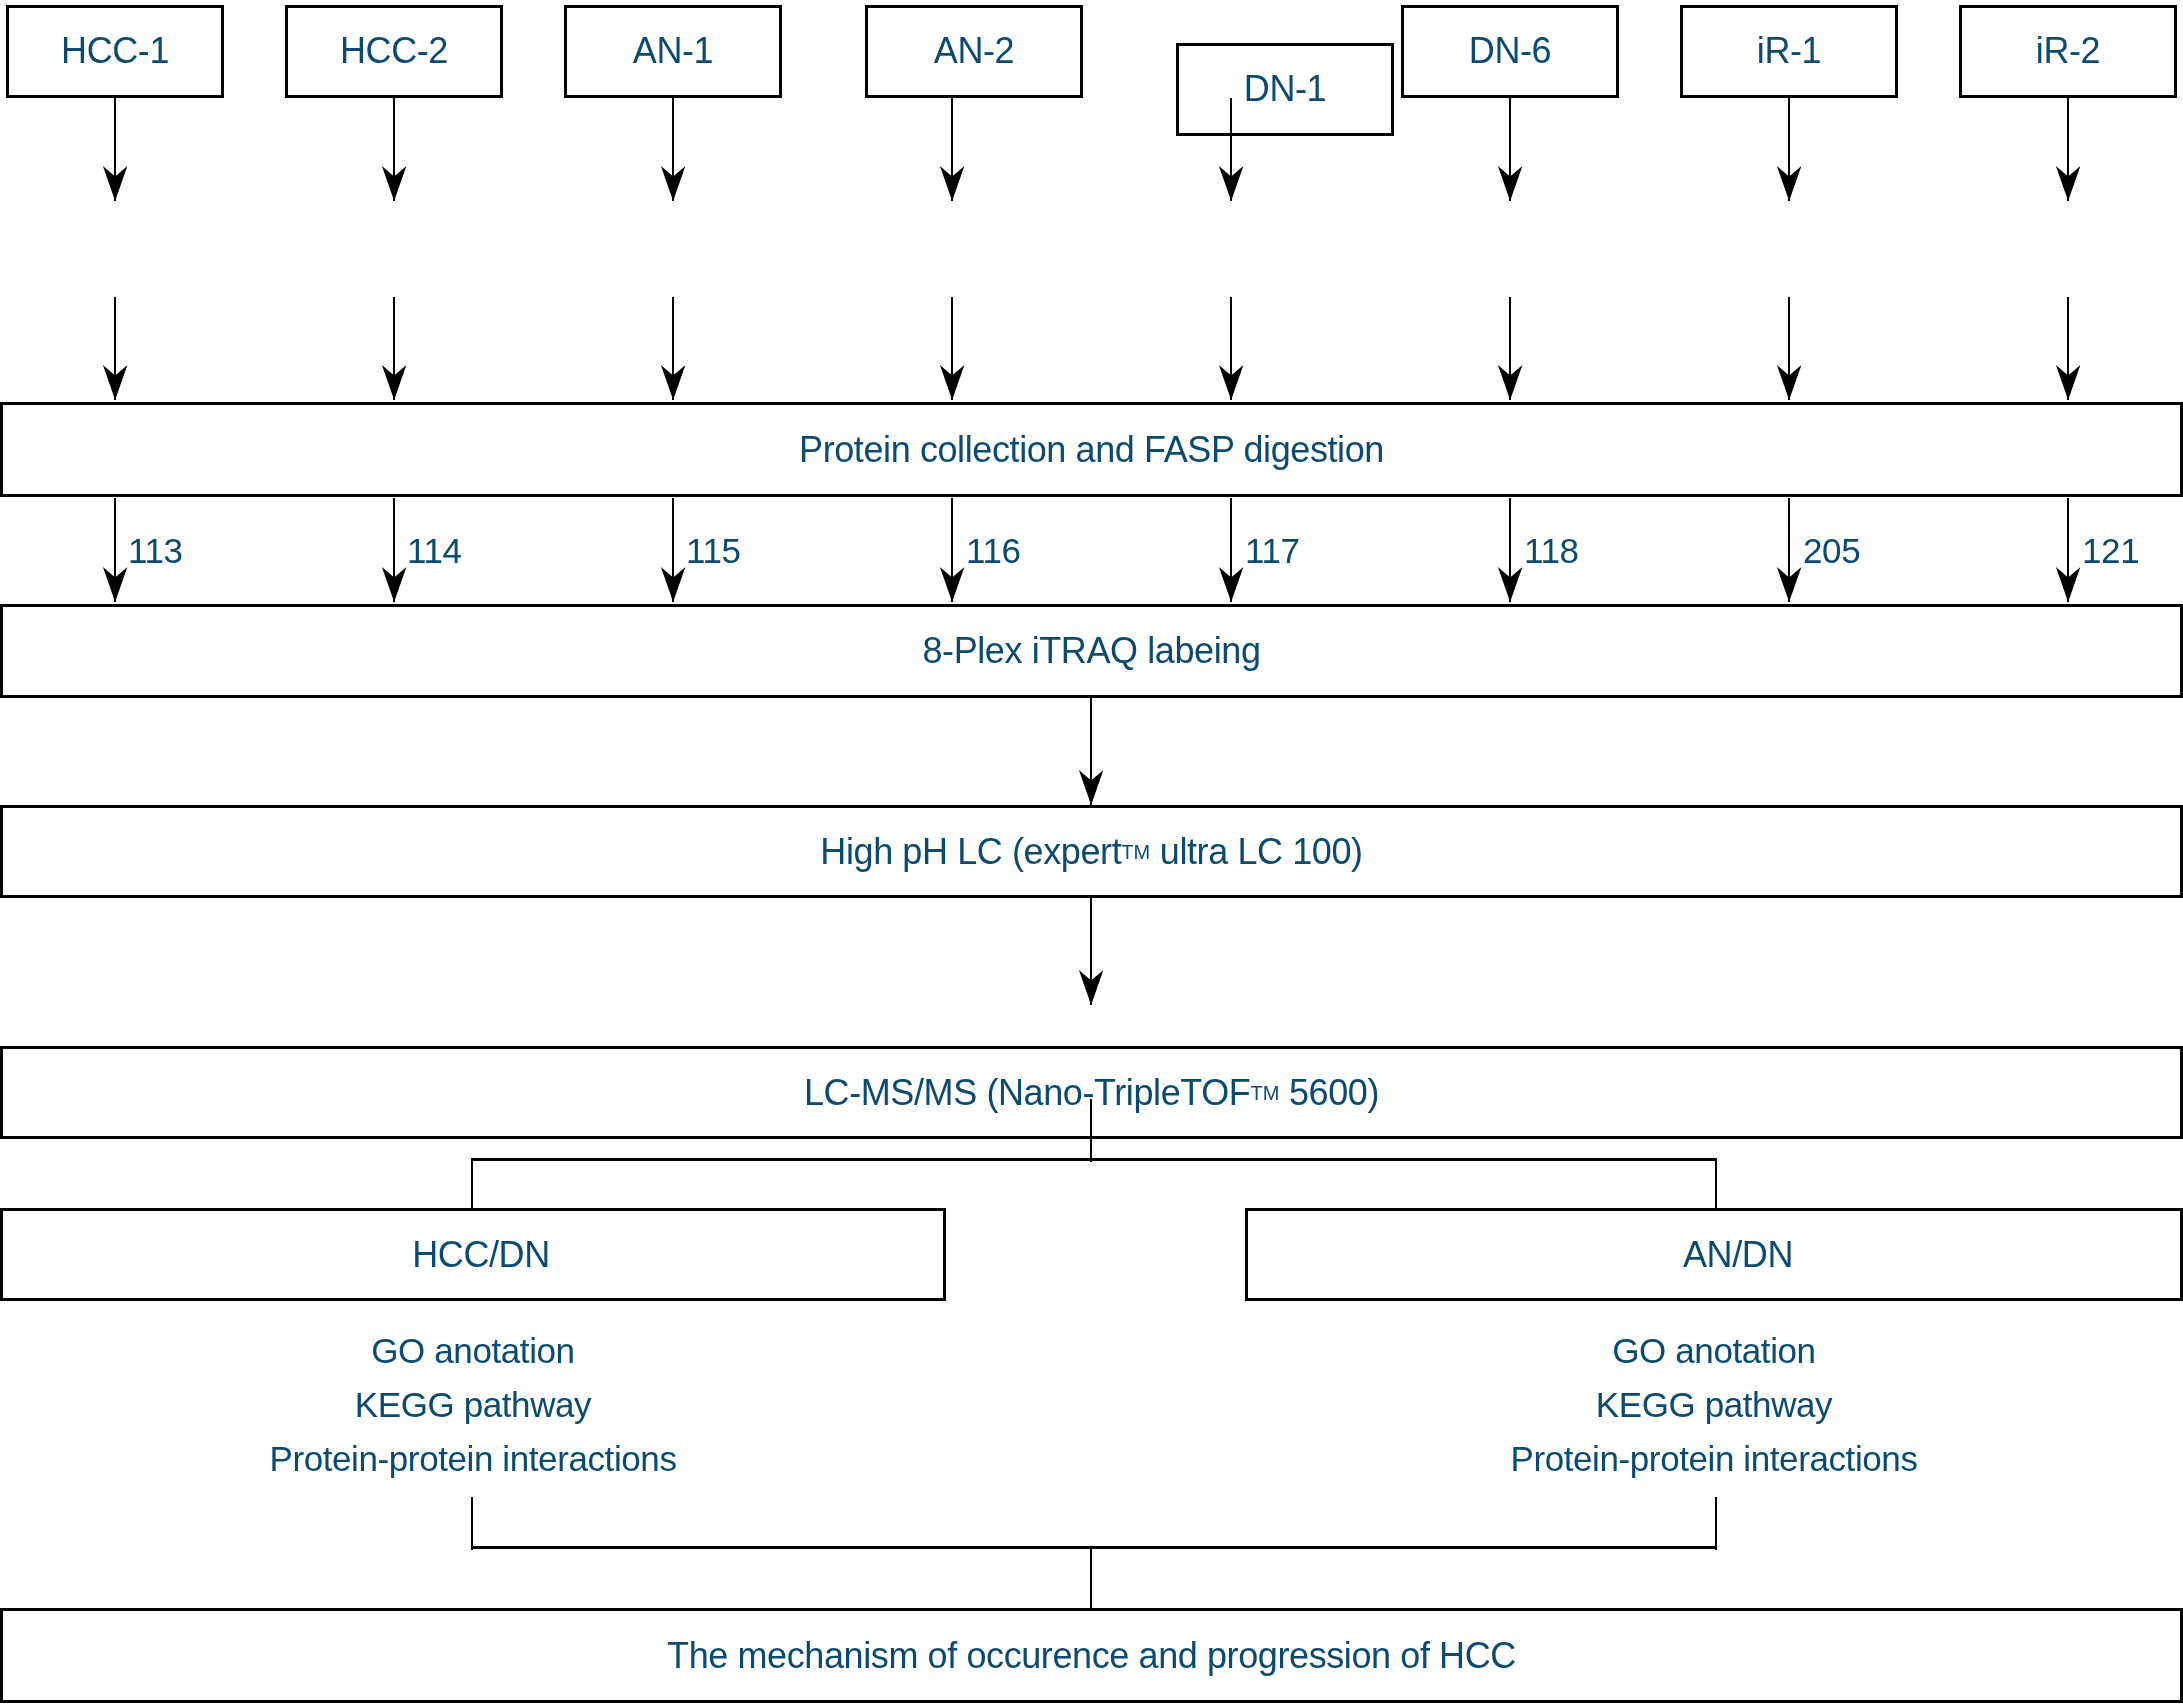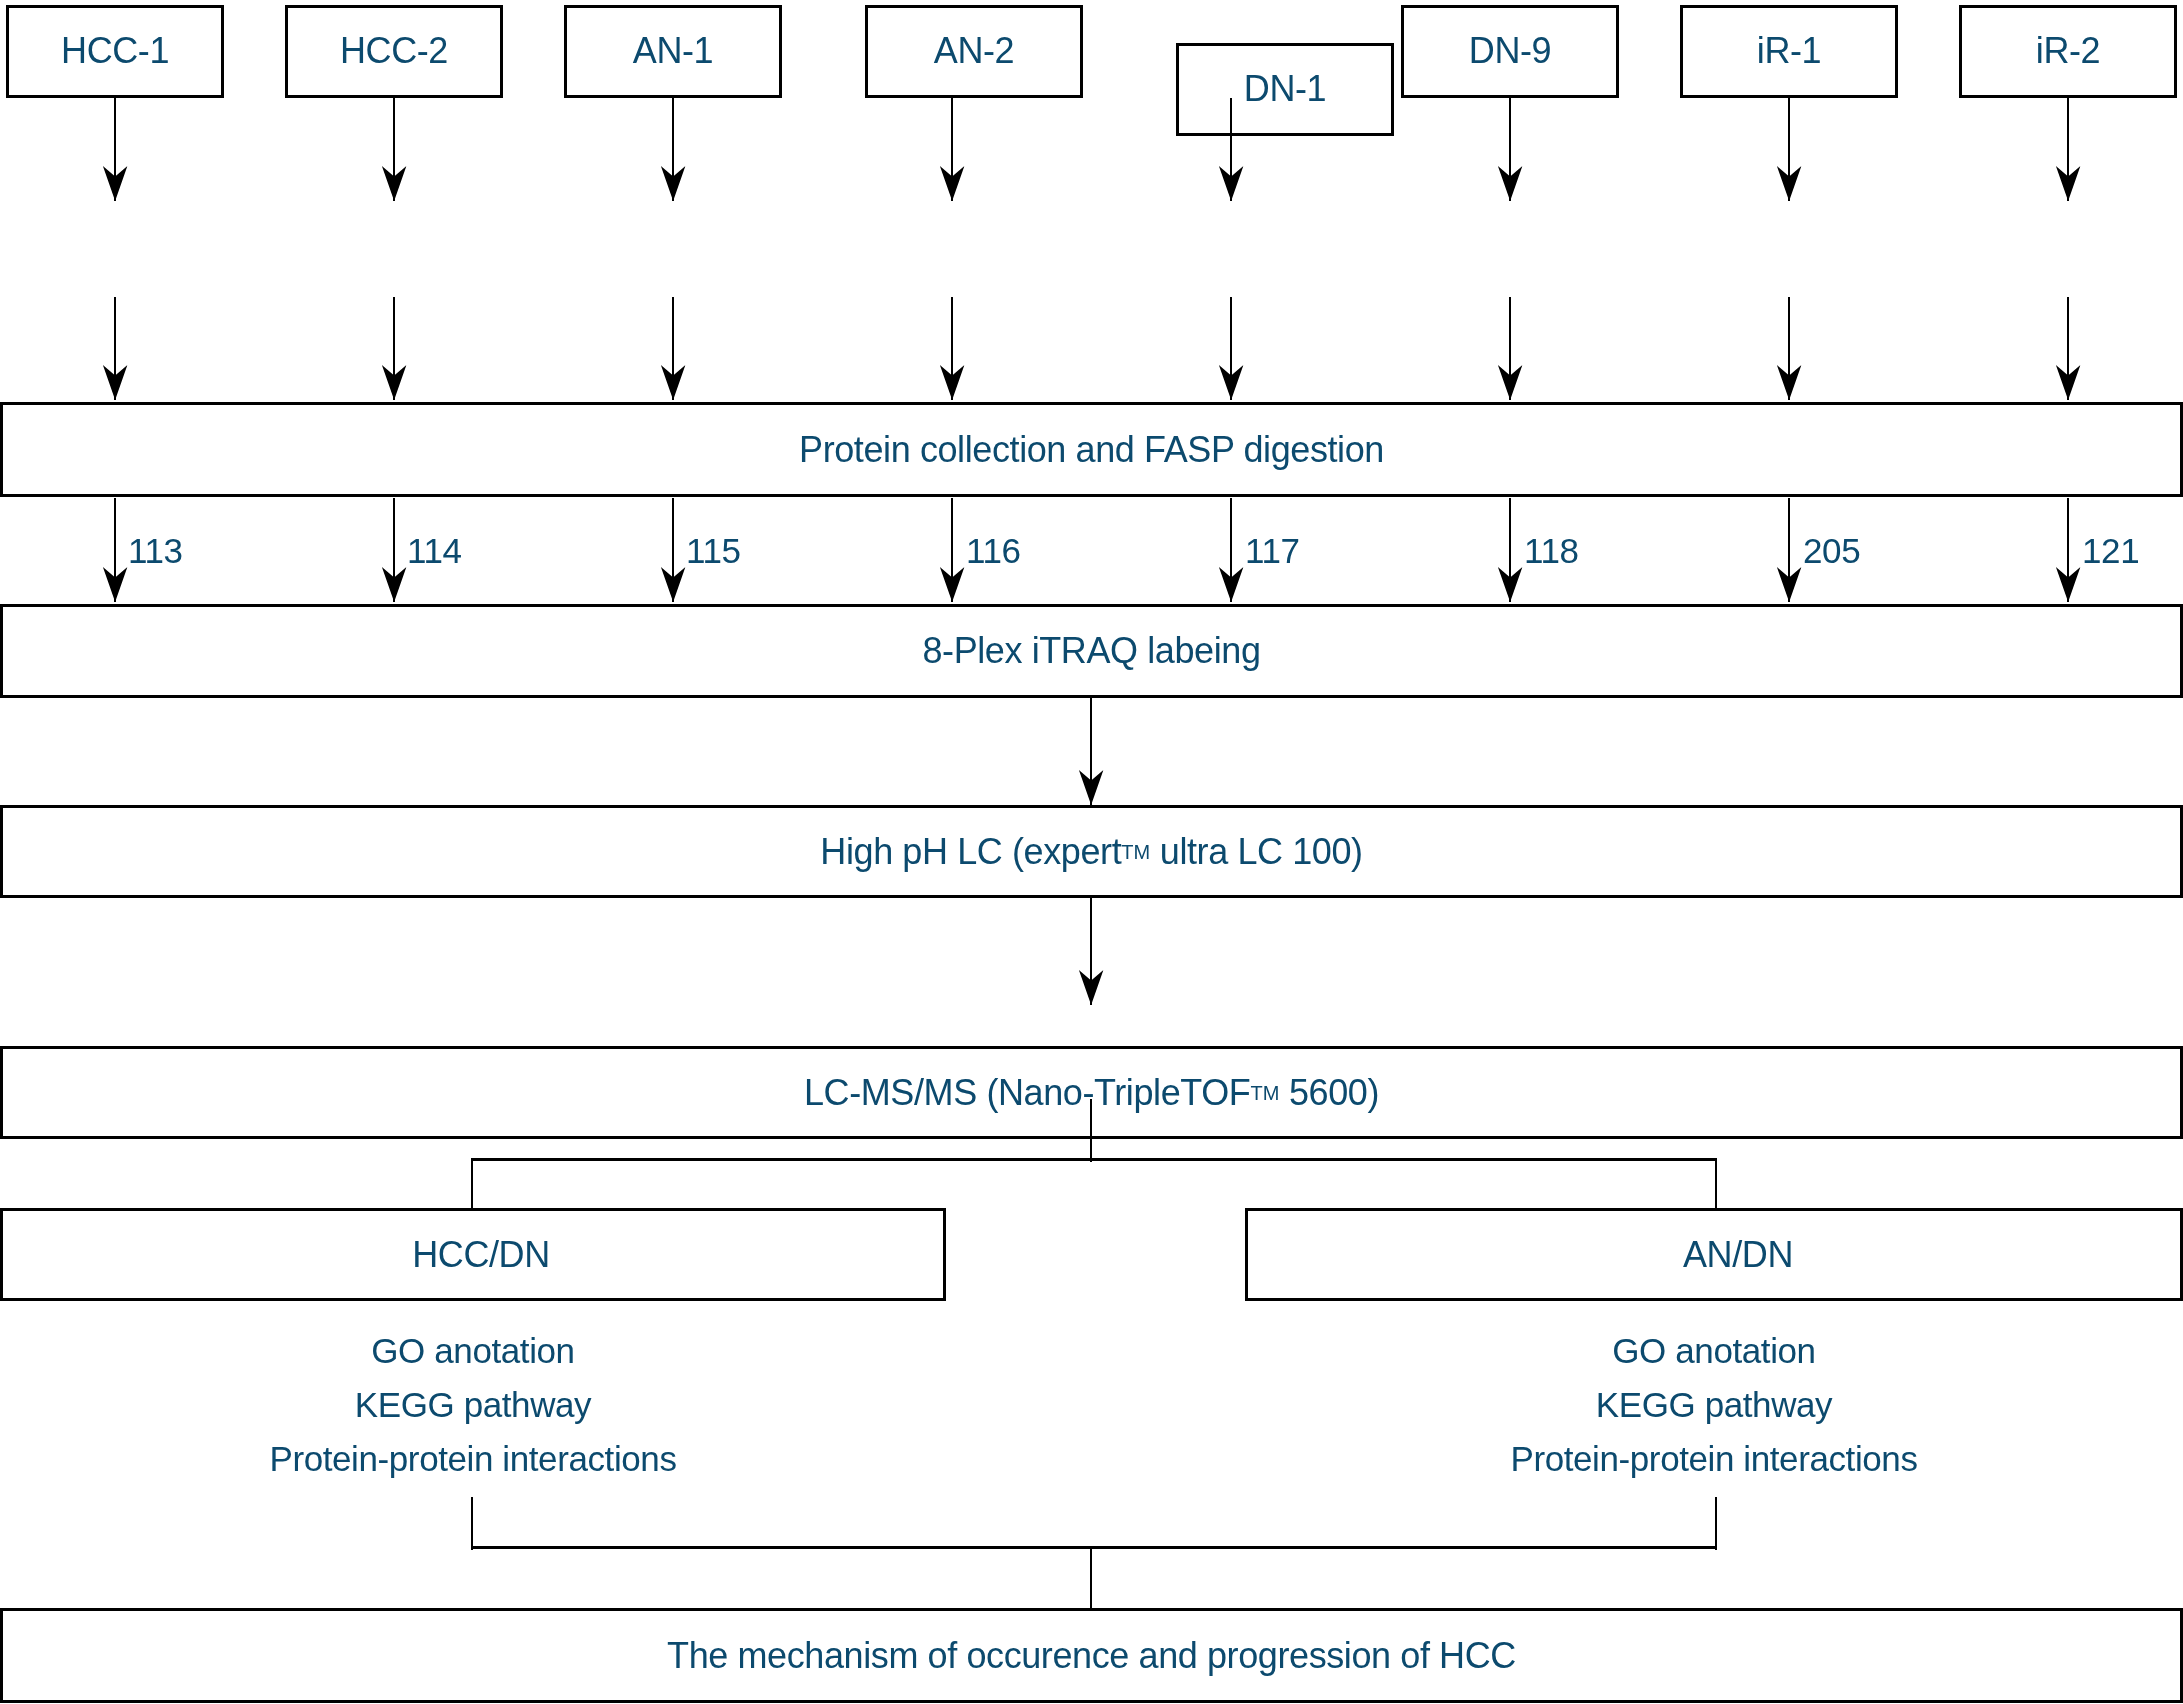--- a/index.html
+++ b/index.html
@@ -32,21 +32,21 @@
 </head>
 <body>
 
 <div class="canvas">
 
   <div class="box" style="left:6.1px;   top:4.6px; width:218px; height:93px;"><span>HCC-1</span></div>
   <div class="box" style="left:285px; top:4.6px; width:218px; height:93px;"><span>HCC-2</span></div>
   <div class="box" style="left:564px; top:4.6px; width:218px; height:93px;"><span>AN-1</span></div>
   <div class="box" style="left:843px;top:4.6px; width:218px; height:93px;margin-left:22px;"><span>AN-2</span></div>
   <div class="box" style="left:1176px;top:4.6px; width:218px; height:93px;margin-top:38px;"><span>DN-1</span></div>
-  <div class="box" style="left:1401px;top:4.6px; width:218px; height:93px;"><span>DN-9</span></div>
+  <div class="box" style="left:1401px;top:4.6px; width:218px; height:93px;"><span>DN-6</span></div>
   <div class="box" style="left:1680px;top:4.6px; width:218px; height:93px;"><span>iR-1</span></div>
   <div class="box" style="left:1959px;top:4.6px; width:218px; height:93px;"><span>iR-2</span></div>
 
   <div class="arrow" style="left:114px; top:98px; height:103px;"></div>
   <div class="arrow" style="left:393px; top:98px; height:103px;"></div>
   <div class="arrow" style="left:672px; top:98px; height:103px;"></div>
   <div class="arrow" style="left:951px;top:98px; height:103px;"></div>
   <div class="arrow" style="left:1230px;top:98px; height:103px;"></div>
   <div class="arrow" style="left:1509px;top:98px; height:103px;"></div>
   <div class="arrow" style="left:1788px;top:98px; height:103px;"></div>

